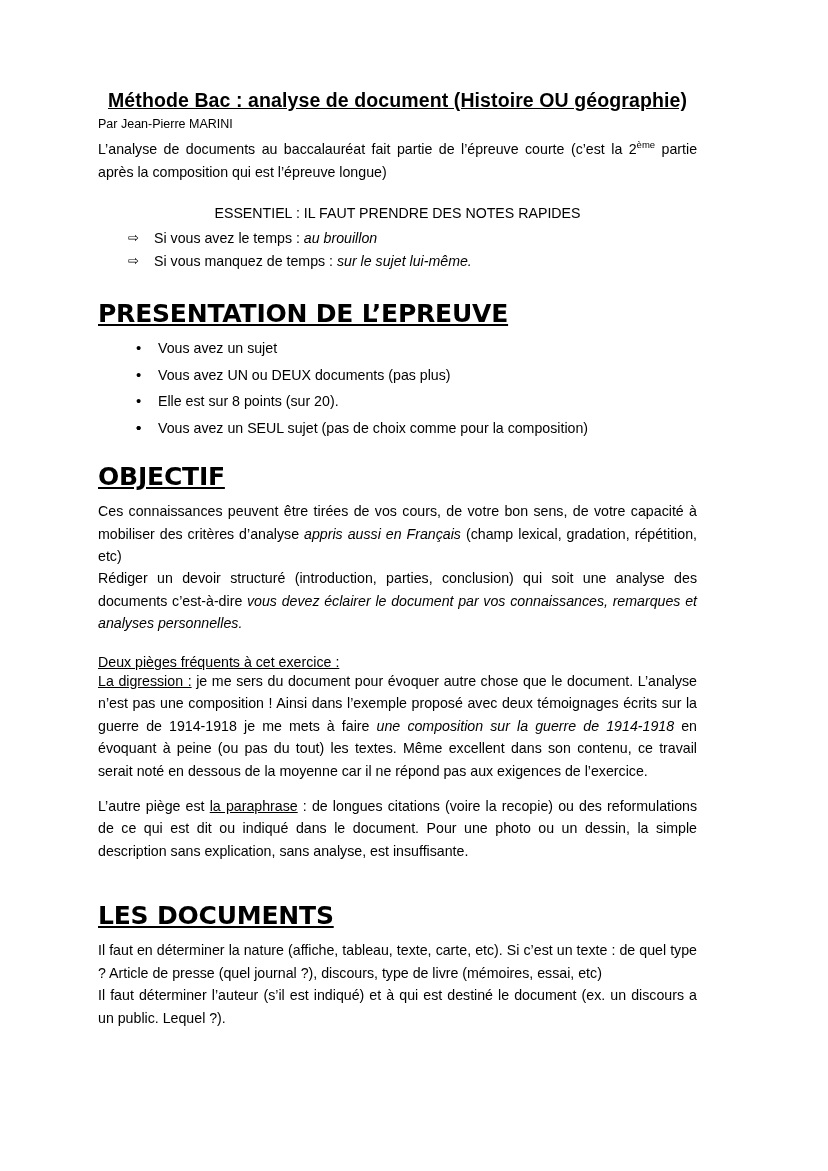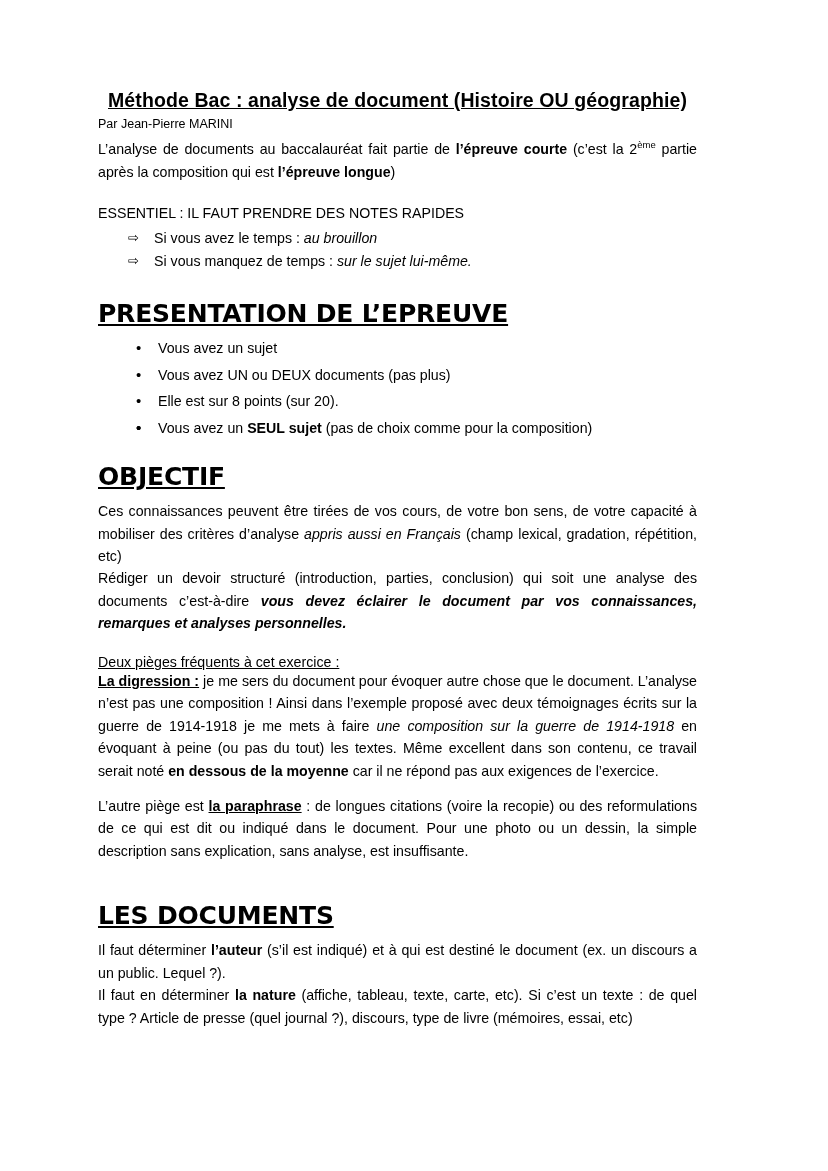--- a/index.html
+++ b/index.html
@@ -34,25 +34,25 @@
     font-size: 12.5px;
     margin: 0 0 6px 0;
   }
   p.body {
     font-size: 14.2px;
     line-height: 1.58;
     margin: 0;
     text-align: justify;
     text-justify: inter-word;
   }
-  p.body.nojust { text-align: left; }
+  p.body.nojust { text-align: center; }
   .spacer-sm { height: 13px; }
   .spacer-md { height: 19px; }
   .spacer-lg { height: 26px; }
-  b { font-weight: 700; }
+  b { font-weight: 400; }
   i { font-style: italic; }
   u { text-decoration: underline; }
   sup { font-size: 9.5px; vertical-align: super; }
   h2.section {
     font-family: "DejaVu Sans", sans-serif;
     font-size: 25px;
     font-weight: 700;
     text-decoration: underline;
     margin: 0 0 9px 0;
     letter-spacing: -0.2px;
@@ -140,16 +140,16 @@
   <p class="body"><b><u>La digression :</u></b><span> je me sers du document pour évoquer autre chose que le document. L’analyse n’est pas une composition ! Ainsi dans l’exemple proposé avec deux témoignages écrits sur la guerre de 1914-1918 je me mets à faire </span><i>une composition sur la guerre de 1914-1918</i><span> en évoquant à peine (ou pas du tout) les textes. Même excellent dans son contenu, ce travail serait noté </span><b>en dessous de la moyenne</b><span> car il ne répond pas aux exigences de l’exercice.</span></p>
 
   <div class="spacer-sm"></div>
 
   <p class="body"><span>L’autre piège est </span><b><u>la paraphrase</u></b><span> : de longues citations (voire la recopie) ou des reformulations de ce qui est dit ou indiqué dans le document. Pour une photo ou un dessin, la simple description sans explication, sans analyse, est insuffisante.</span></p>
 
   <div class="spacer-lg"></div>
   <div class="spacer-sm"></div>
 
   <h2 class="section">LES DOCUMENTS</h2>
+  <p class="body"><span>Il faut en déterminer </span><b>la nature</b><span> (affiche, tableau, texte, carte, etc). Si c’est un texte : de quel type ? Article de presse (quel journal ?), discours, type de livre (mémoires, essai, etc)</span></p>
   <p class="body"><span>Il faut déterminer </span><b>l’auteur</b><span> (s’il est indiqué) et à qui est destiné le document (ex. un discours a un public. Lequel ?).</span></p>
-  <p class="body"><span>Il faut en déterminer </span><b>la nature</b><span> (affiche, tableau, texte, carte, etc). Si c’est un texte : de quel type ? Article de presse (quel journal ?), discours, type de livre (mémoires, essai, etc)</span></p>
 
 </div>
 
 </body></html>

